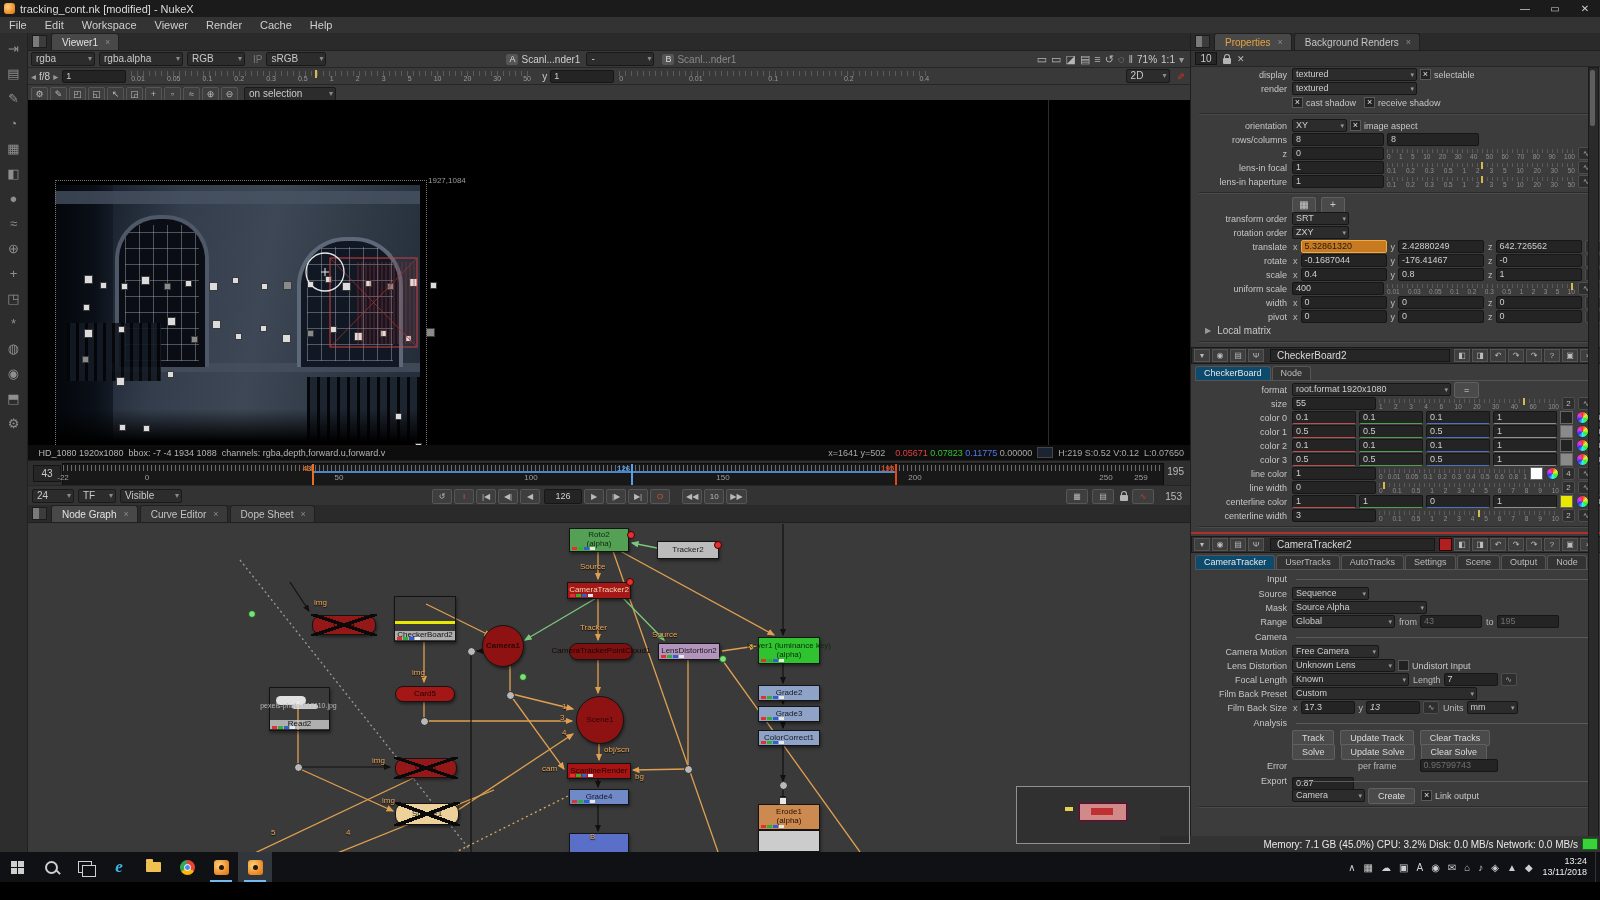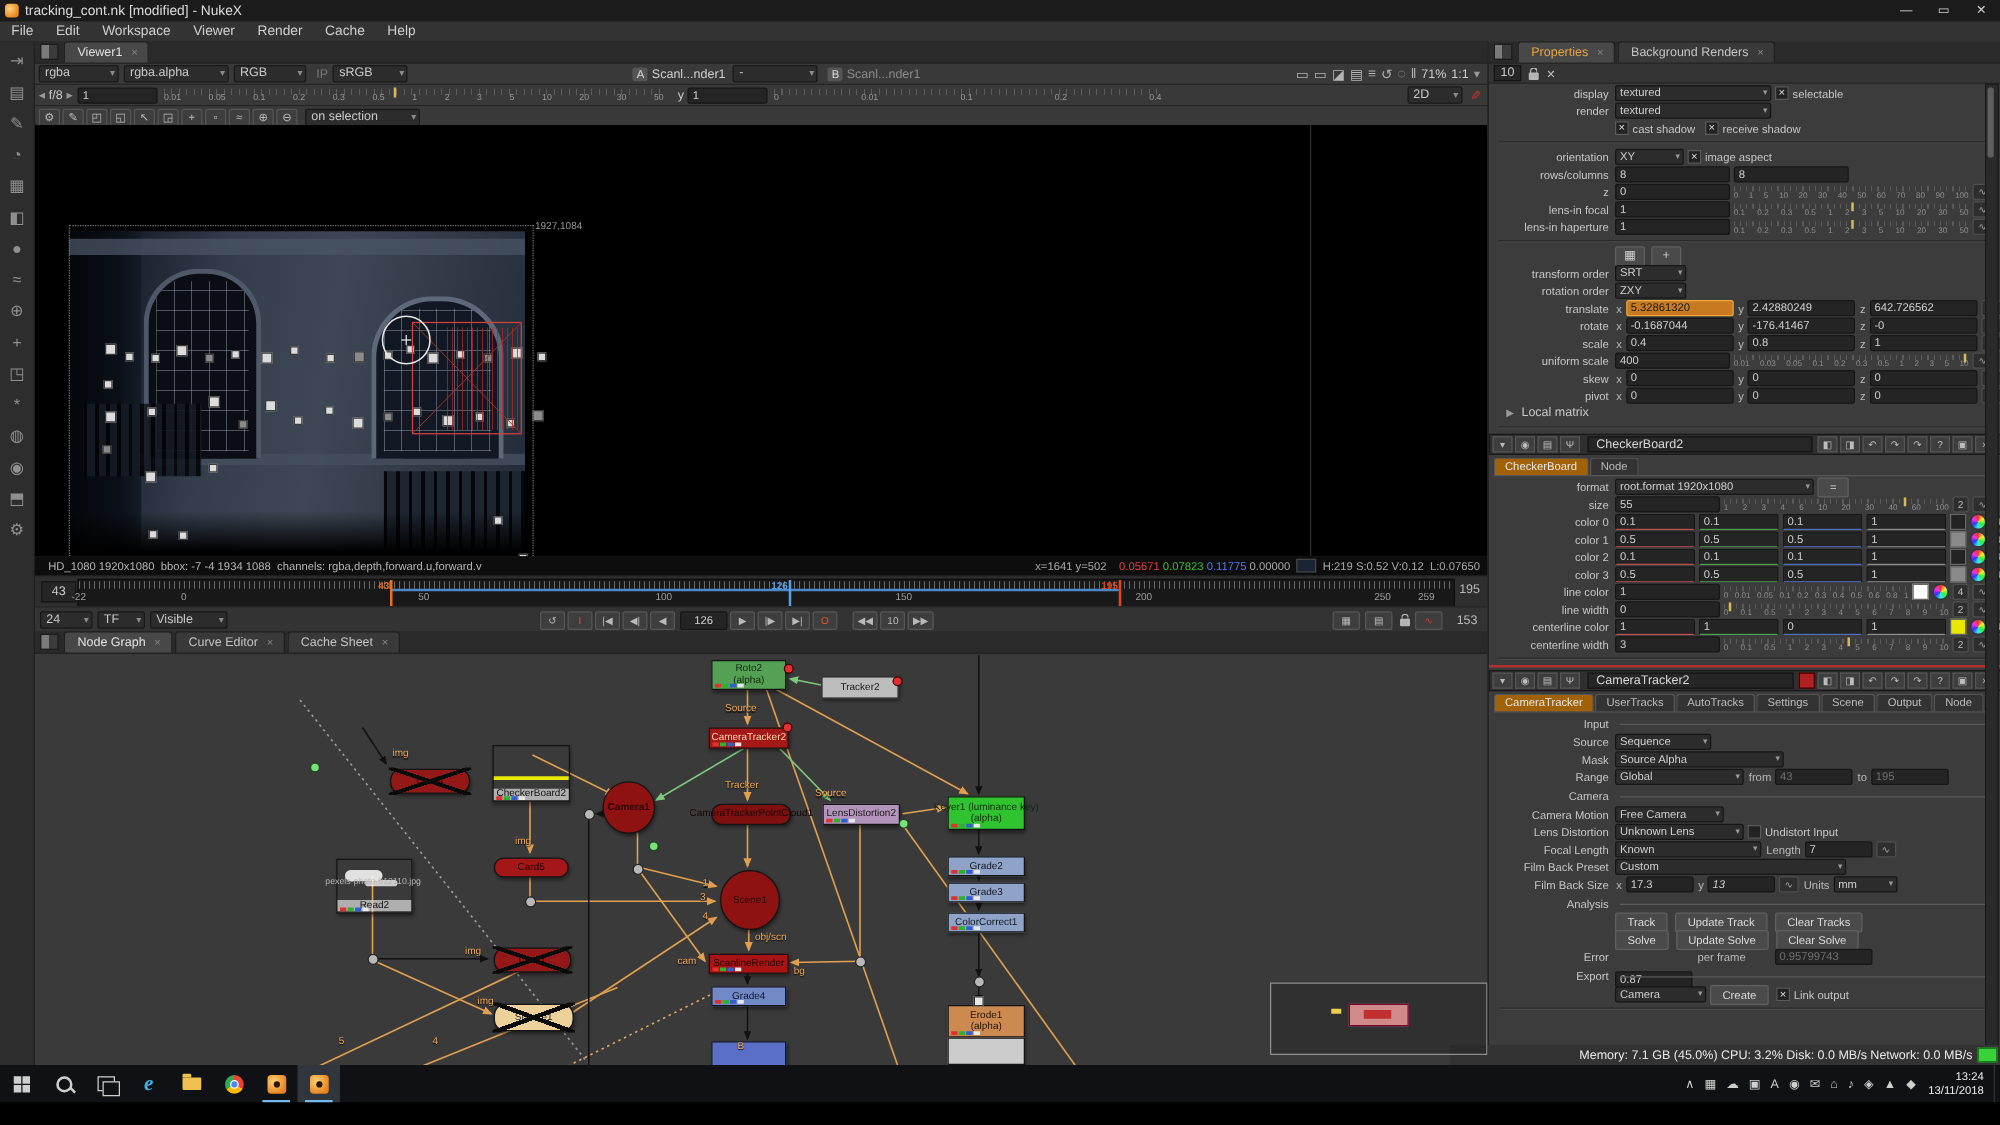--- a/index.html
+++ b/index.html
@@ -128,21 +128,21 @@
   .psec{display:flex;align-items:center;height:14px;margin:2px 4px 1px 0;}
   .psec .plab{font-size:9px;}
   .psec .line{flex:1;height:1px;background:#5a5a5a;margin-left:4px;}
   .phdr{display:flex;align-items:center;height:15px;background:#2f2f2f;border:1px solid #191919;margin-top:2px;padding:0 2px;}
   .phdr .hic{width:14px;height:11px;background:#3e3e3e;border:1px solid #555;font-size:8px;line-height:11px;text-align:center;color:#bbb;margin-right:2px;flex:none;}
   .phdr .ttl{flex:1;background:#262626;border:1px solid #151515;height:11px;line-height:11px;padding-left:6px;color:#d8d8d8;margin:0 4px;}
   .phdr .hsw{width:11px;height:11px;background:#b02020;border:1px solid #300;margin-right:2px;flex:none;}
   .redstrip{height:2px;background:#b03030;margin-top:3px;}
   .ptabs{display:flex;align-items:flex-end;height:15px;border-bottom:1px solid #555;margin:1px 4px 2px 4px;}
   .ptab{background:#333;border:1px solid #555;border-bottom:none;border-radius:3px 3px 0 0;padding:0 8px;height:13px;line-height:13px;font-size:9px;color:#bbb;margin-right:1px;}
-  .ptab.active{background:#a16207;color:#e8e8e8;}
+  .ptab.active{background:#0c4a6e;color:#e8e8e8;}
   #pscroll{position:absolute;right:2px;top:34px;width:9px;height:780px;background:#2a2a2a;border:1px solid #1a1a1a;}
   #pscroll .thumb{position:absolute;left:1px;top:2px;width:5px;height:56px;background:#5e5e5e;border-radius:2px;}
   
   #statusbar{left:1160px;top:836px;width:440px;height:16px;background:#333;display:flex;align-items:center;justify-content:flex-end;color:#e8e8e8;font-size:10px;padding-right:2px;box-sizing:border-box;}
   #statusbar .grn{width:14px;height:10px;background:#3ad23a;margin-left:4px;border:1px solid #161;}
   #taskbar{left:0;top:852px;width:1600px;height:30px;background:#101114;display:flex;align-items:center;}
   .tbbtn{width:34px;height:30px;display:flex;align-items:center;justify-content:center;position:relative;}
   .tbbtn.open:after{content:"";position:absolute;left:6px;right:6px;bottom:0;height:2px;background:#76b9ed;}
   .tbbtn.active{background:#31363d;}
   .win-start{display:grid;grid-template-columns:6px 6px;grid-gap:1px;}
@@ -424,21 +424,21 @@
       <div class="panechip"></div>
       <div class="tab active">
         <span>Node Graph</span>
         <span class="x">×</span>
       </div>
       <div class="tab">
         <span>Curve Editor</span>
         <span class="x">×</span>
       </div>
       <div class="tab">
-        <span>Cache Sheet</span>
+        <span>Dope Sheet</span>
         <span class="x">×</span>
       </div>
     </div>
     <div id="ngcanvas">
       <svg width="1162" height="328" id="edgesvg">
         <defs>
           <marker id="mO" markerWidth="7" markerHeight="7" refX="5" refY="2.5" orient="auto">
             <path d="M0,0 L6,2.5 L0,5 z" fill="#e0a050"></path>
           </marker>
           <marker id="mG" markerWidth="7" markerHeight="7" refX="5" refY="2.5" orient="auto">
@@ -842,21 +842,21 @@
             <span>2</span>
             <span>3</span>
             <span>5</span>
             <span>10</span>
           </div>
           <div class="mk" style="left: 98%;"></div>
         </div>
         <div class="pcur">∿</div>
       </div>
       <div class="prow">
-        <div class="plab">skew</div>
+        <div class="plab">width</div>
         <span class="tlab">x</span>
         <div class="fld" style="width: 78px;">0</div>
         <span class="tlab">y</span>
         <div class="fld" style="width: 78px;">0</div>
         <span class="tlab">z</span>
         <div class="fld" style="width: 78px;">0</div>
         <div class="pcur">∿</div>
       </div>
       <div class="prow">
         <div class="plab">pivot</div>

